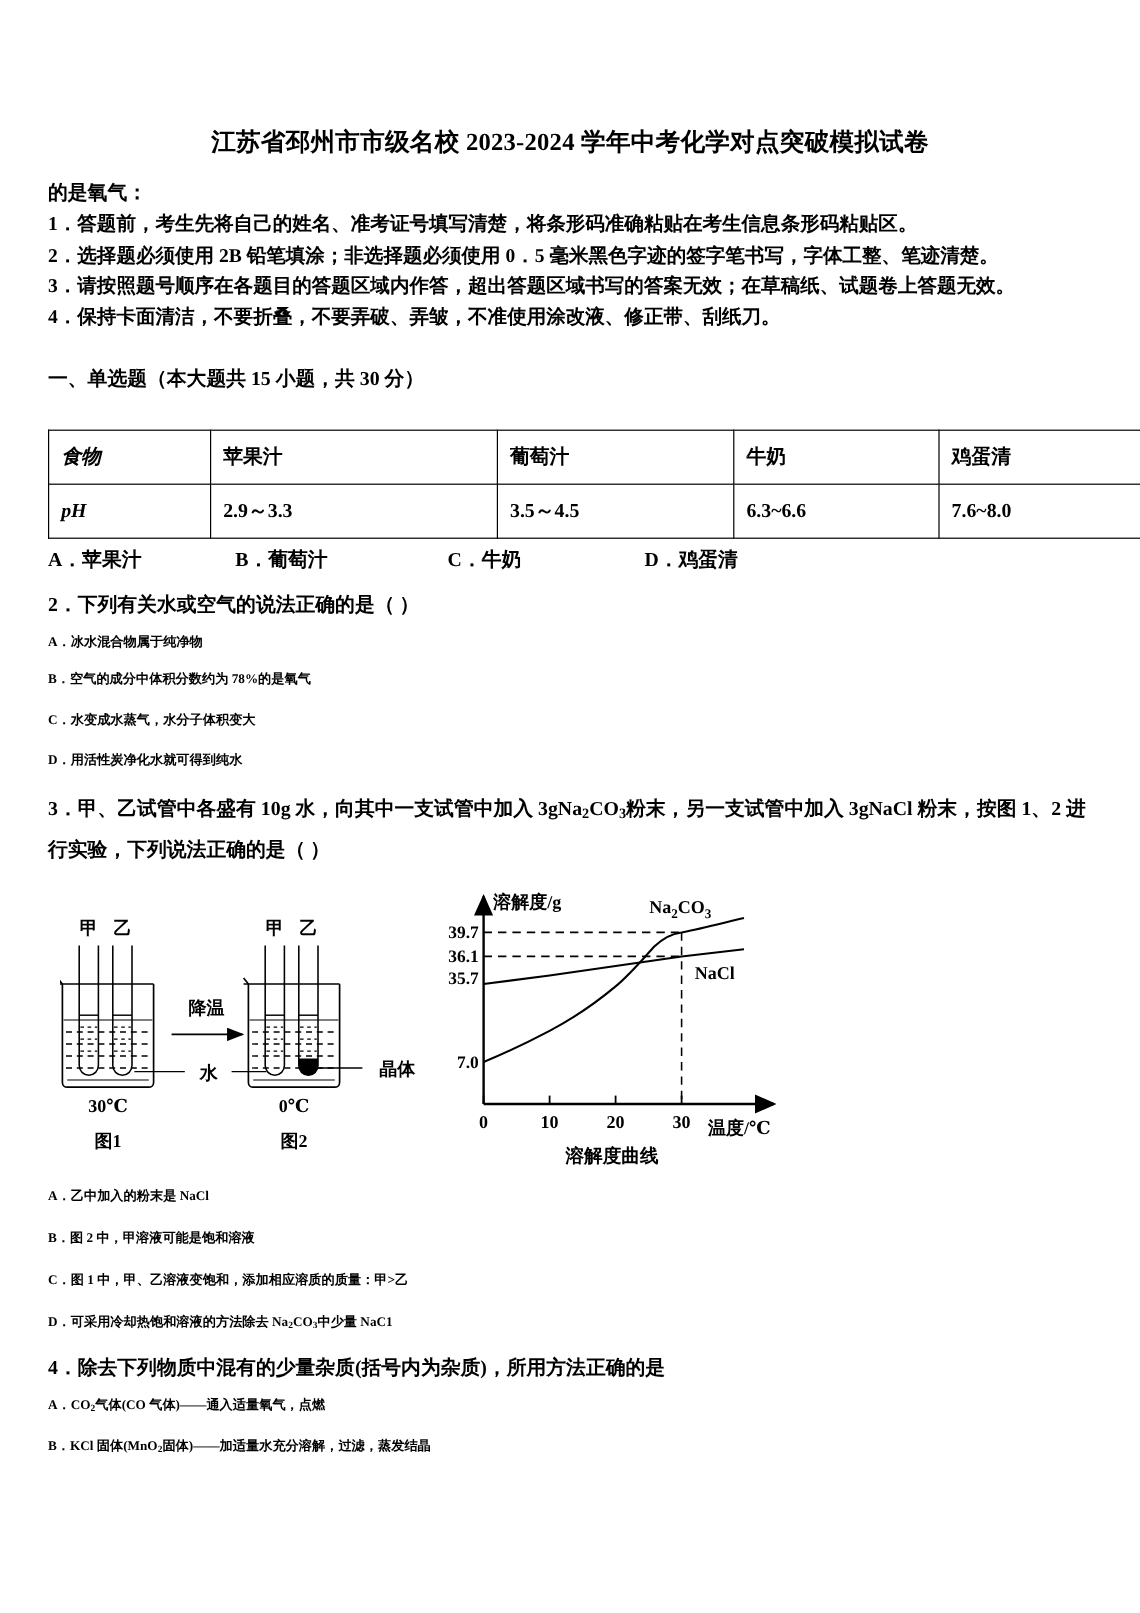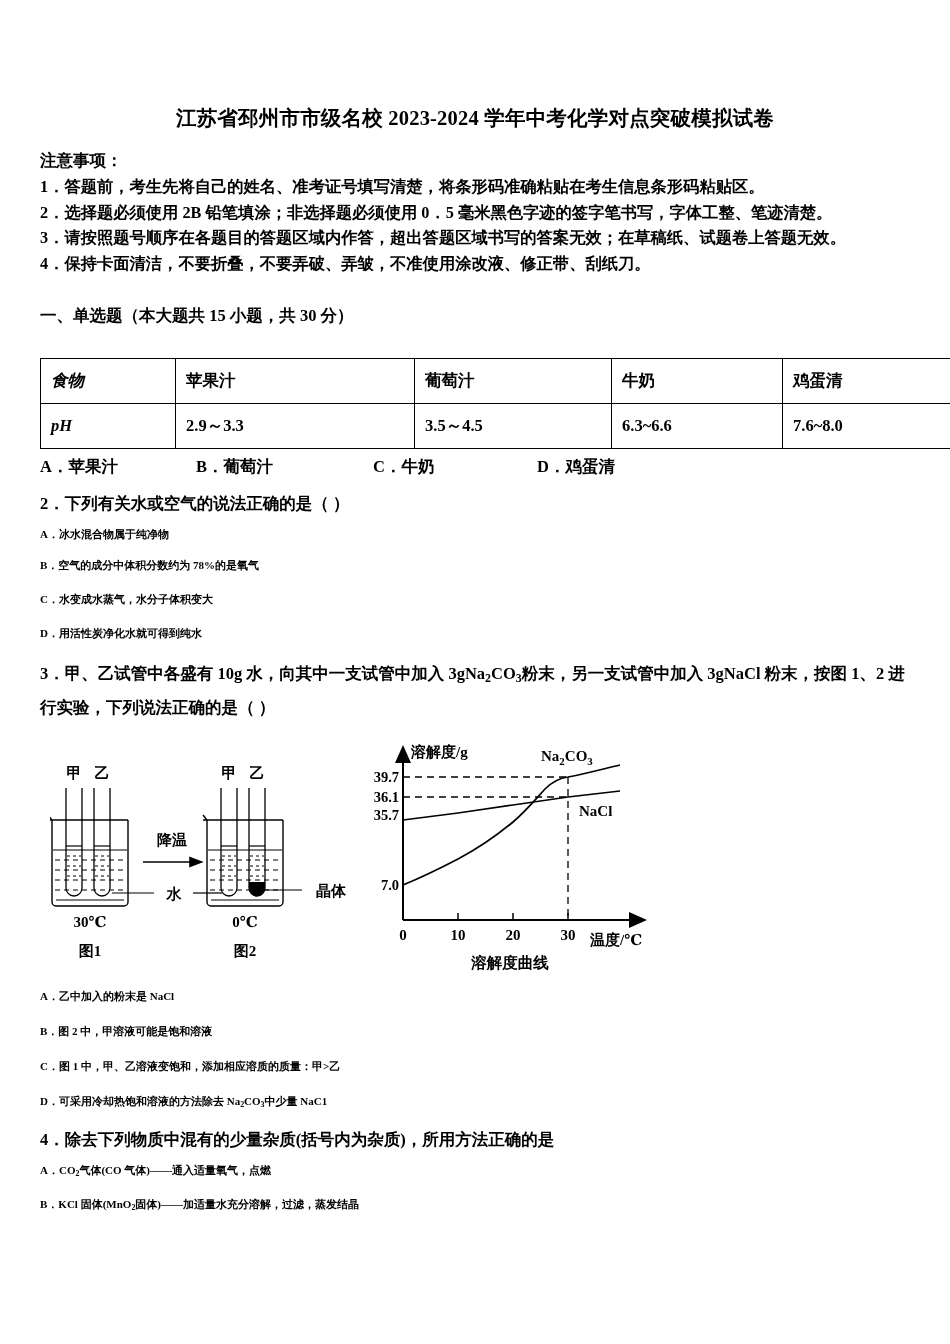--- a/index.html
+++ b/index.html
@@ -141,21 +141,21 @@
     font-weight: bold;
   }
 </style>
 </head>
 <body>
 
 <div class="page">
 
   <div class="title">江苏省邳州市市级名校 2023-2024 学年中考化学对点突破模拟试卷</div>
 
-  <div class="notice-head">注意事项：</div>
+  <div class="notice-head">的是氧气：</div>
 
   <div class="notice-list">
     <div class="notice-line">
       <span class="num">1．</span><span>答题前，考生先将自己的姓名、准考证号填写清楚，将条形码准确粘贴在考生信息条形码粘贴区。</span>
     </div>
     <div class="notice-line">
       <span class="num">2．</span><span>选择题必须使用 2B 铅笔填涂；非选择题必须使用 0．5 毫米黑色字迹的签字笔书写，字体工整、笔迹清楚。</span>
     </div>
     <div class="notice-line">
       <span class="num">3．</span><span>请按照题号顺序在各题目的答题区域内作答，超出答题区域书写的答案无效；在草稿纸、试题卷上答题无效。</span>

